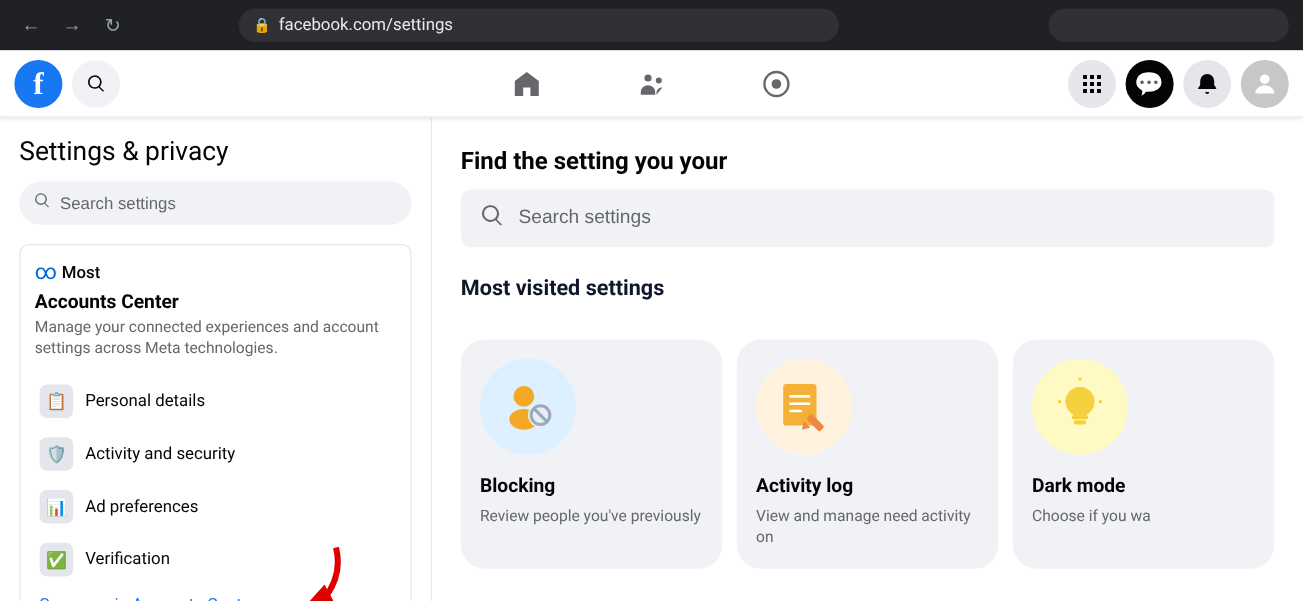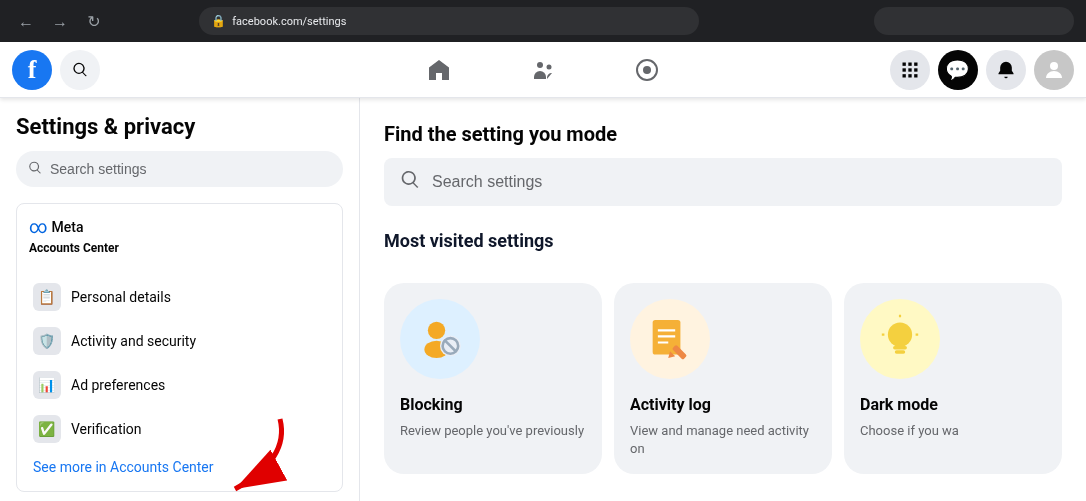--- a/index.html
+++ b/index.html
@@ -36,21 +36,21 @@
       margin: 0 auto;
       background: #303134;
       border-radius: 20px;
       height: 28px;
       display: flex;
       align-items: center;
       padding: 0 12px;
       gap: 6px;
     }
     .address-bar .lock-icon { color: #9aa0a6; font-size: 12px; }
-    .address-bar .url-text { color: #e8eaed; font-size: 11px; }
+    .address-bar .url-text { color: #e8eaed; font-size: 14px; }
     .browser-right { margin-left: auto; width: 200px; background: #303134; border-radius: 20px; height: 28px; }
 
     
     .fb-navbar {
       background: #fff;
       height: 56px;
       display: flex;
       align-items: center;
       padding: 0 12px;
       border-bottom: 1px solid #e4e6eb;
@@ -146,21 +146,21 @@
     .left-sidebar {
       width: 360px;
       min-width: 360px;
       background: #fff;
       padding: 16px 8px;
       overflow-y: auto;
       border-right: 1px solid #e4e6eb;
     }
     .sidebar-title {
       font-size: 22px;
-      font-weight: 700;
+      font-weight: 400;
       color: #050505;
       padding: 0 8px 12px 8px;
     }
     .sidebar-search {
       background: #f0f2f5;
       border-radius: 20px;
       height: 36px;
       display: flex;
       align-items: center;
       padding: 0 12px;
@@ -195,24 +195,24 @@
     .meta-icon {
       font-size: 18px;
       color: #0064e0;
     }
     .meta-text {
       font-size: 14px;
       color: #050505;
       font-weight: 500;
     }
     .accounts-title {
-      font-size: 12px;
+      font-size: 16px;
       font-weight: 700;
       color: #050505;
-      margin-bottom: 20px;
+      margin-bottom: 4px;
     }
     .accounts-desc {
       font-size: 13px;
       color: #65676b;
       margin-bottom: 12px;
       line-height: 1.4;
     }
     .accounts-menu-item {
       display: flex;
       align-items: center;
@@ -430,23 +430,24 @@
         <svg width="14" height="14" viewBox="0 0 24 24" fill="#65676b">
             <path d="M21.5 20.086l-4.69-4.69A8.5 8.5 0 1 0 2 9.5a8.5 8.5 0 0 0 13.396 6.81l4.69 4.69a1 1 0 0 0 1.414-1.414zM4 9.5a6.5 6.5 0 1 1 13 0 6.5 6.5 0 0 1-13 0z"></path>
           </svg>
       </span>
       <input type="text" placeholder="Search settings" style="">
     </div>
 
     <div class="accounts-card">
       <div class="meta-logo">
         <span class="meta-icon">∞</span>
-        <span class="meta-text">Meta</span>
+        <span class="meta-text">Most</span>
       </div>
       <div class="accounts-title">Accounts Center</div>
+      <div class="accounts-desc">Manage your connected experiences and account settings across Meta technologies.</div>
 
       <div class="accounts-menu-item">
         <div class="menu-item-icon">📋</div>
         <span class="menu-item-label">Personal details</span>
       </div>
       <div class="accounts-menu-item">
         <div class="menu-item-icon">🛡️</div>
         <span class="menu-item-label">Activity and security</span>
       </div>
       <div class="accounts-menu-item">
@@ -467,21 +468,21 @@
               <polygon points="0 0, 10 3.5, 0 7" fill="#e00000"></polygon>
             </marker>
           </defs>
           <path d="M 90 10 Q 100 50, 45 80" stroke="#e00000" stroke-width="5" fill="none" marker-end="url(#arrowhead)"></path>
         </svg>
       </div>
     </div>
   </div>
 
   <div class="right-content">
-    <div class="find-setting-title">Find the setting you mode</div>
+    <div class="find-setting-title">Find the setting you your</div>
 
     <div class="main-search-bar">
       <span class="search-icon">
         <svg width="20" height="20" viewBox="0 0 24 24" fill="#65676b">
             <path d="M21.5 20.086l-4.69-4.69A8.5 8.5 0 1 0 2 9.5a8.5 8.5 0 0 0 13.396 6.81l4.69 4.69a1 1 0 0 0 1.414-1.414zM4 9.5a6.5 6.5 0 1 1 13 0 6.5 6.5 0 0 1-13 0z"></path>
           </svg>
       </span>
       <input type="text" placeholder="Search settings" style="">
     </div>
 

